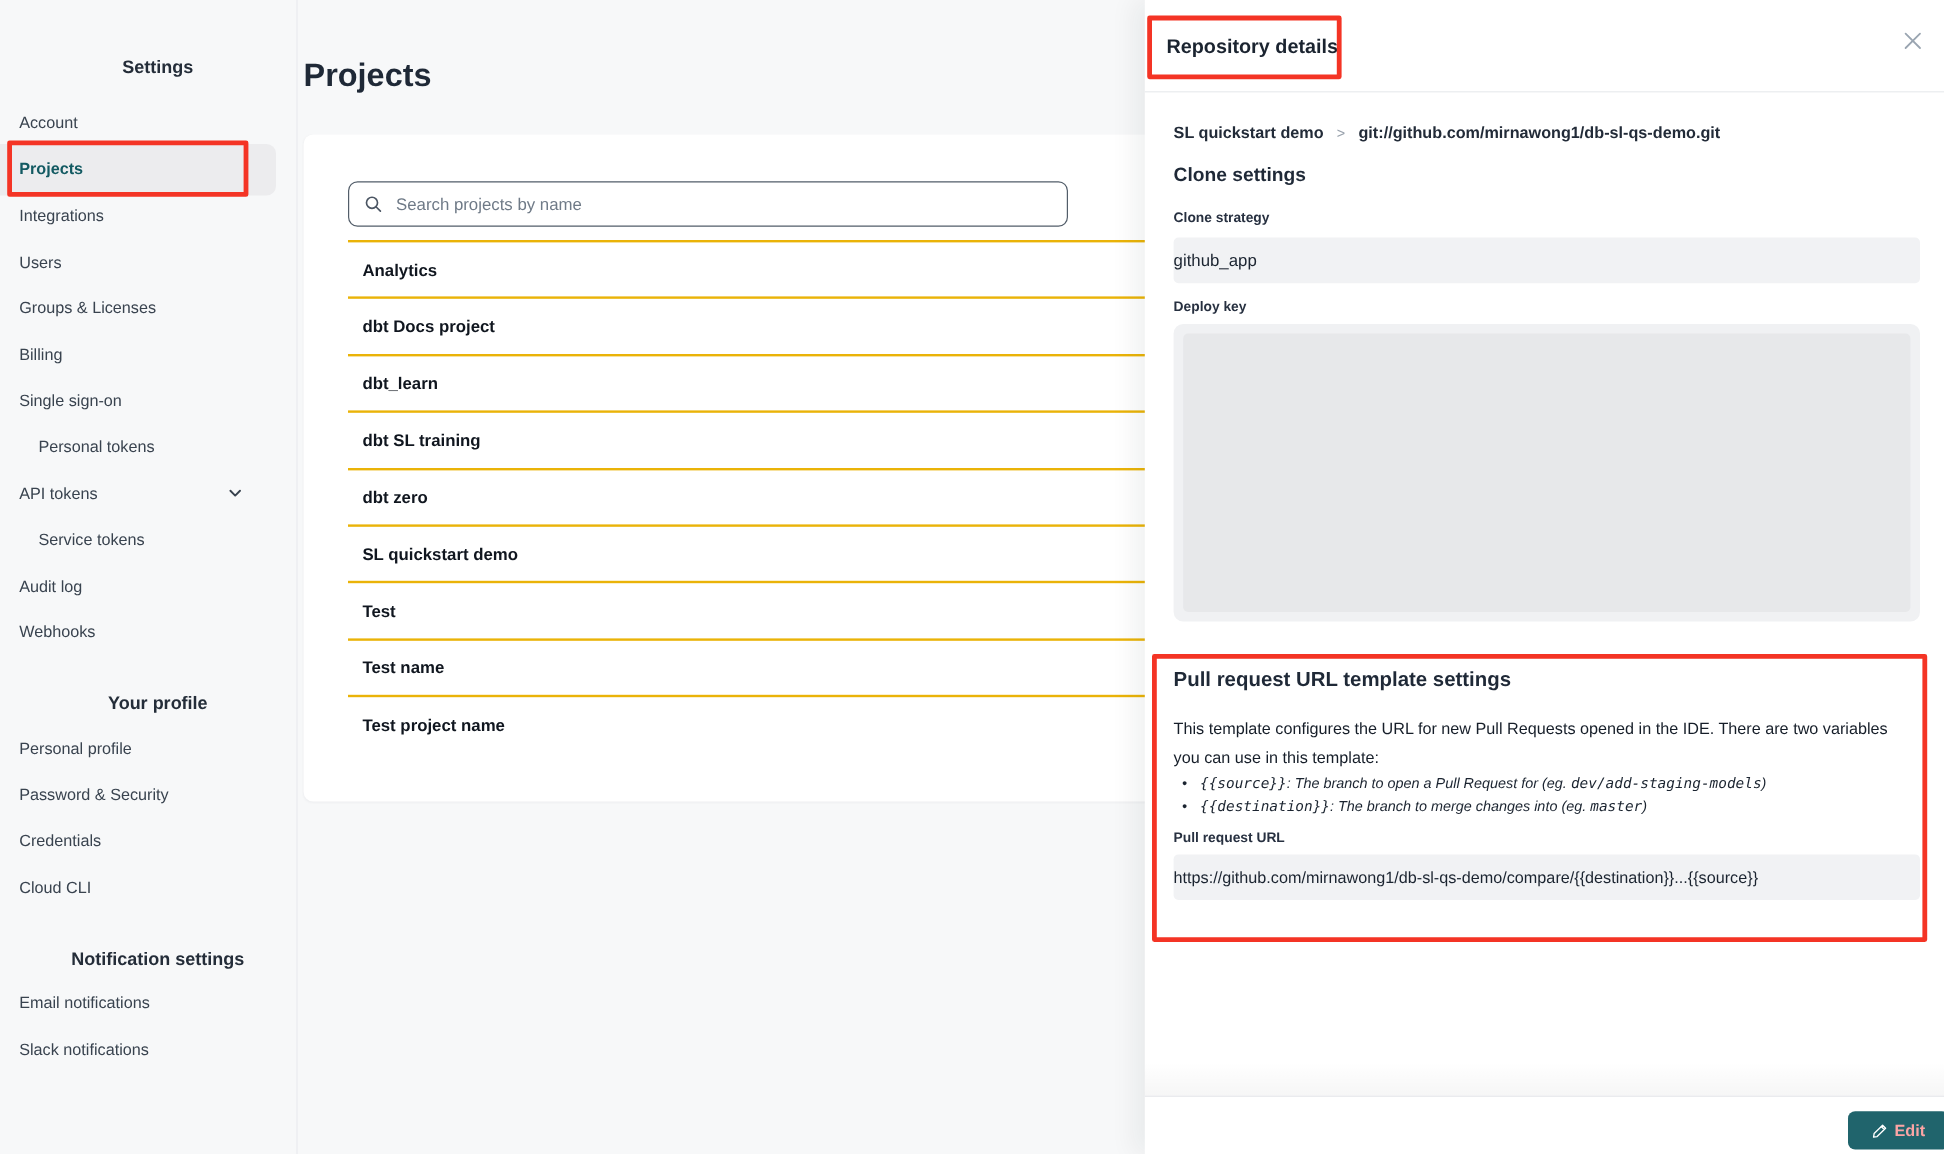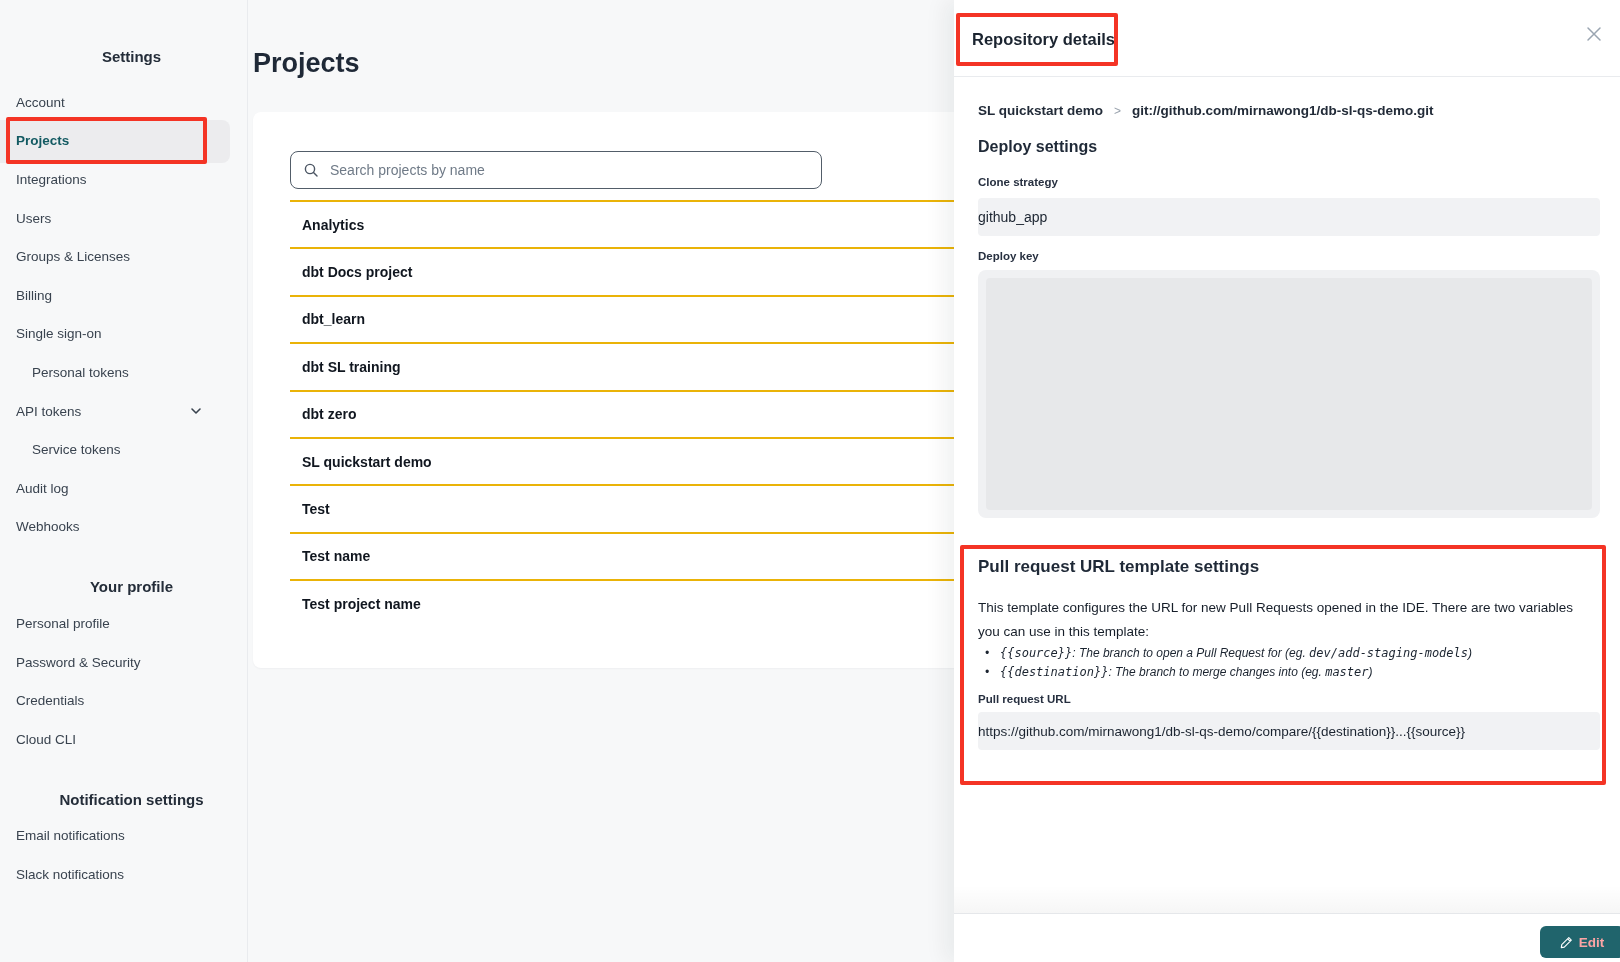--- a/index.html
+++ b/index.html
@@ -37,21 +37,21 @@
   
   .page-title {
     position:absolute; left:253px; top:46px; margin:0;
     font-size:27px; line-height:34px; font-weight:700; color:#1f2937;
   }
   .card {
     position:absolute; left:253px; top:112px; width:710px; height:556px;
     background:#fff; border-radius:8px; box-shadow:0 1px 2px rgba(16,24,40,.04);
   }
   .search-box {
-    position:absolute; left:37px; top:39px; width:532px; height:38px;
+    position:absolute; left:37px; top:39px; width:600px; height:38px;
     border:1px solid #525d69; border-radius:8px; background:#fff;
     display:flex; align-items:center; padding:0 12px; gap:9px;
   }
   .search-box input {
     border:none; outline:none; flex:1; font-size:14px;
     font-family:"Liberation Sans", sans-serif; color:#1b2430; background:transparent;
   }
   .search-box input::placeholder { color:#6f7a87; }
   .rows { position:absolute; left:37px; top:88px; width:680px; }
   .row {
@@ -223,21 +223,21 @@
       </svg>
   </button>
   <div class="header-divider"></div>
 
   <div class="breadcrumb">
     <span>SL quickstart demo</span>
     <span class="sep">&gt;</span>
     <span>git://github.com/mirnawong1/db-sl-qs-demo.git</span>
   </div>
 
-  <h3 class="sec-h" style="top:138px;">Deploy settings</h3>
+  <h3 class="sec-h" style="top:138px;">Clone settings</h3>
   <p class="lbl" style="top:176px;">Clone strategy</p>
   <div class="value-box" style="top:198px;">github_app</div>
 
   <p class="lbl" style="top:250px;">Deploy key</p>
   <div class="deploy-outer">
     <div class="deploy-inner"></div>
   </div>
 
   <h3 class="pr-heading">Pull request URL template settings</h3>
   <p class="pr-desc">This template configures the URL for new Pull Requests opened in the IDE. There are two variables you can use in this template:</p>

